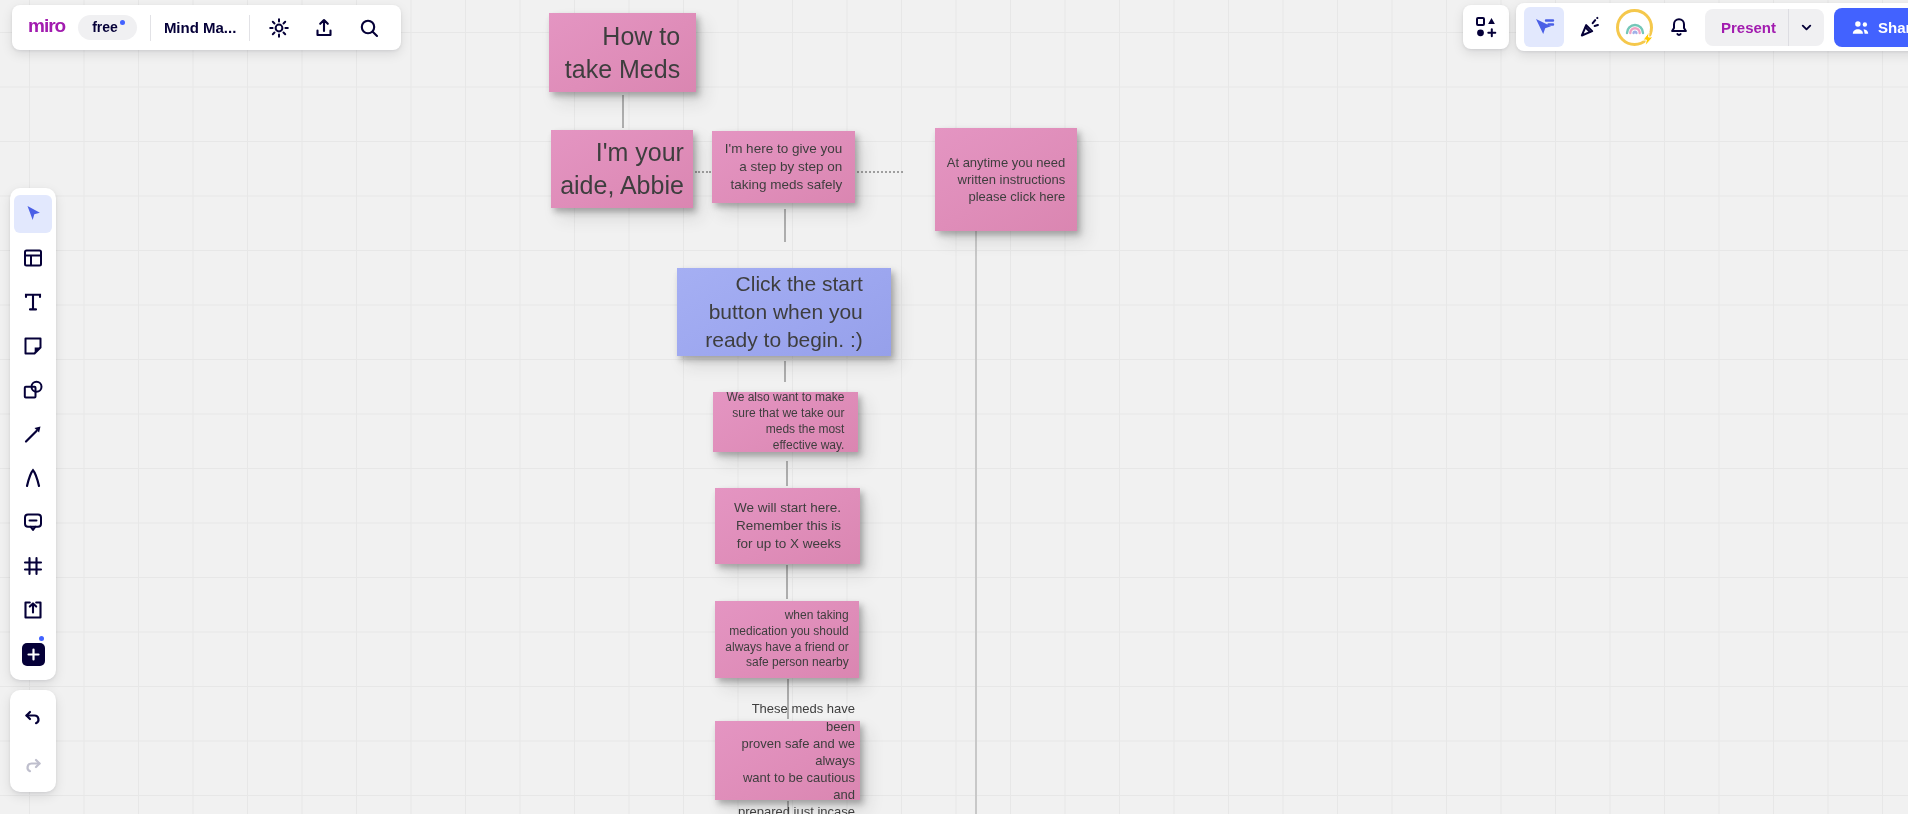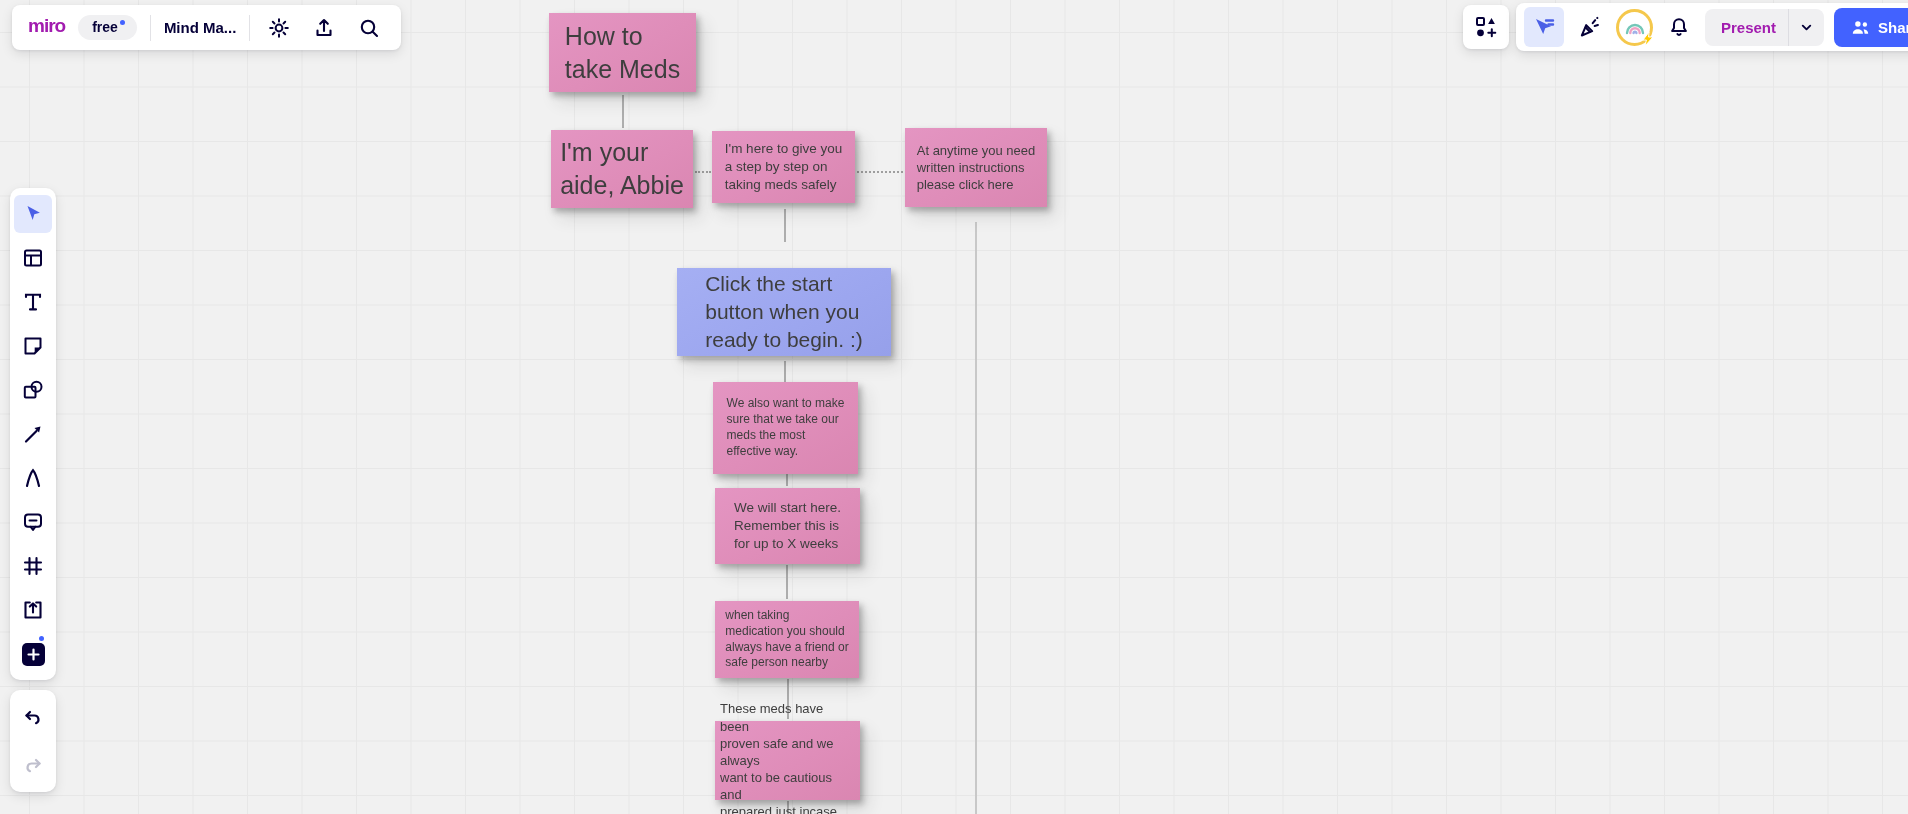--- a/index.html
+++ b/index.html
@@ -63,21 +63,21 @@
   .tool { width: 38px; height: 38px; border-radius: 6px; display: flex; align-items: center; justify-content: center; cursor: pointer; background: transparent; border: none; }
   .tool.selected { background: #e2e8fd; }
   .add-sq { width: 23px; height: 23px; background: #050038; border-radius: 5px; display: flex; align-items: center; justify-content: center; position: relative; }
   .add-dot { position: absolute; top: -7px; right: 1px; width: 5px; height: 5px; border-radius: 50%; background: #4262ff; }
 
   
   #canvas { position: absolute; inset: 0; z-index: 0; }
   .note {
     position: absolute;
     display: flex; align-items: center; justify-content: center;
-    text-align: left; white-space: pre-line;
+    text-align: right; white-space: pre-line;
     color: #3e3e3e; line-height: 1.32; padding: 4px 5px;
     box-shadow: 3px 4px 6px rgba(40,40,40,0.32), 8px 10px 16px rgba(40,40,40,0.12);
     cursor: pointer;
   }
   .note.pink { background: linear-gradient(150deg, var(--pink-hi) 0%, var(--pink) 55%, var(--pink-lo) 100%); }
   .note.blue { background: linear-gradient(150deg, var(--blue-hi) 0%, var(--blue) 60%, var(--blue-lo) 100%); }
   .conn-v { position: absolute; width: 1.5px; background: #adadad; }
   .conn-v.faint { background: #c8c8c8; }
   .conn-h { position: absolute; height: 0; border-top: 2px dotted #9f9f9f; }
 </style>
@@ -95,27 +95,27 @@
     <div class="conn-v" style="left: 787px; top: 679px; height: 40px;"></div>
     <div class="conn-v" style="left: 787px; top: 801px; height: 13px;"></div>
     <div class="conn-v faint" style="left: 975px; top: 222px; height: 592px;"></div>
     <div class="note pink" style="left: 549px; top: 13px; width: 147px; height: 79px; font-size: 25px;">How to
 take Meds</div>
     <div class="note pink" style="left: 551px; top: 130px; width: 142px; height: 78px; font-size: 25px;">I'm your
 aide, Abbie</div>
     <div class="note pink" style="left: 712px; top: 131px; width: 143px; height: 72px; font-size: 13.5px;">I'm here to give you
 a step by step on
 taking meds safely</div>
-    <div class="note pink" style="left: 905px; top: 128px; width: 142px; height: 79px; font-size: 13px;">At anytime you need
+    <div class="note pink" style="left: 935px; top: 128px; width: 142px; height: 103px; font-size: 13px;">At anytime you need
 written instructions
 please click here</div>
     <div class="note blue" style="left: 677px; top: 244px; width: 214px; height: 88px; font-size: 21px; margin-top: 24px;">Click the start
 button when you
 ready to begin. :)</div>
-    <div class="note pink" style="left: 713px; top: 382px; width: 145px; height: 92px; font-size: 12px;">We also want to make
+    <div class="note pink" style="left: 713px; top: 392px; width: 145px; height: 60px; font-size: 12px;">We also want to make
 sure that we take our
 meds the most
 effective way.</div>
     <div class="note pink" style="left: 715px; top: 488px; width: 145px; height: 76px; font-size: 13.5px;">We will start here.
 Remember this is
 for up to X weeks</div>
     <div class="note pink" style="left: 715px; top: 601px; width: 144px; height: 77px; font-size: 12px;">when taking
 medication you should
 always have a friend or
 safe person nearby</div>

